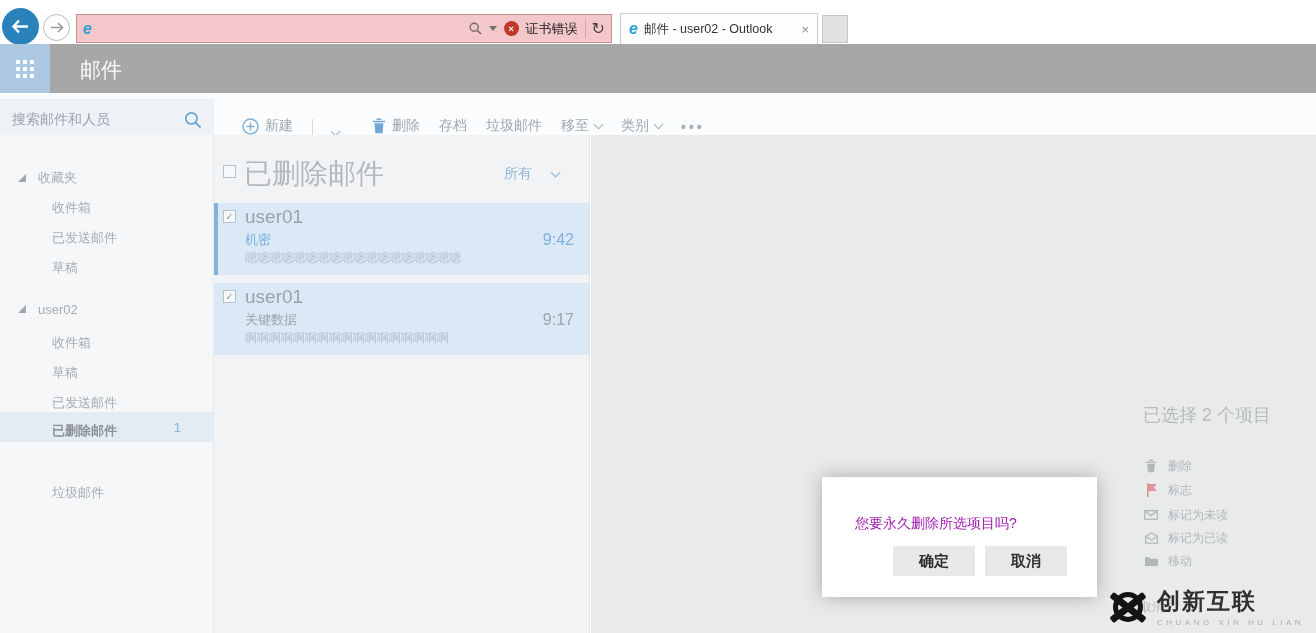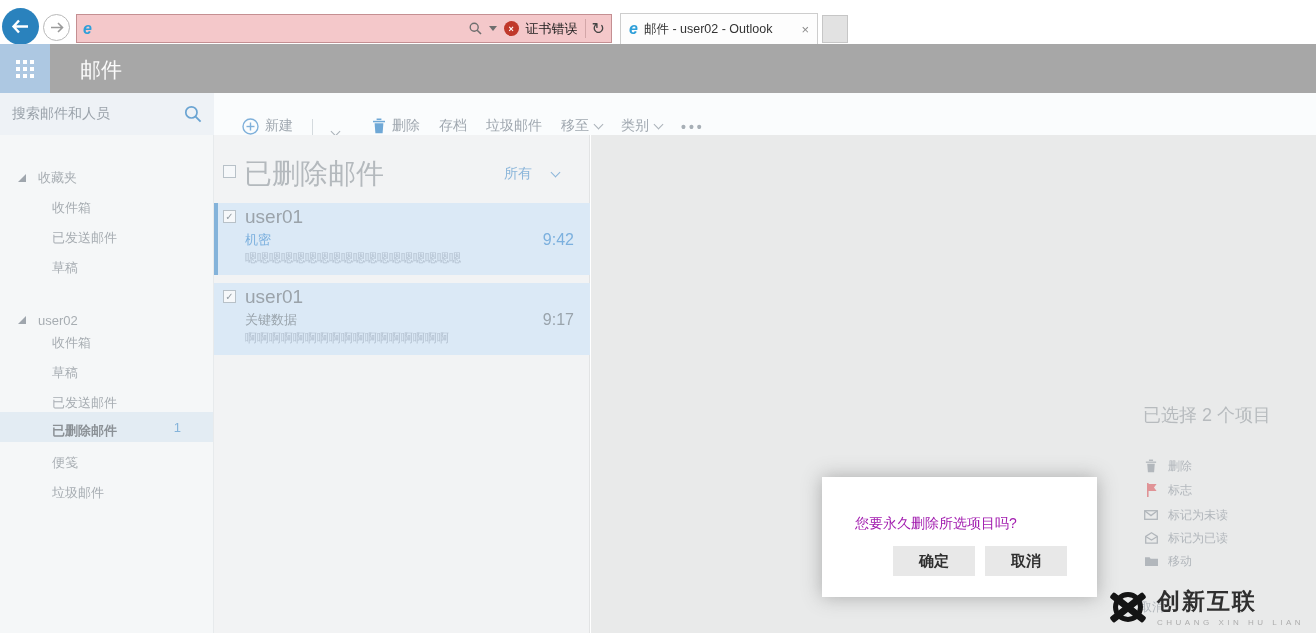--- a/index.html
+++ b/index.html
@@ -33,21 +33,21 @@
   
   #owaHeader { position:absolute; left:0; top:44px; width:1316px; height:49px; background:#a7a7a7; }
   #launcher { position:absolute; left:0; top:0; width:50px; height:49px; background:#adc8e2;
               display:flex; align-items:center; justify-content:center; }
   .gridicon { display:grid; grid-template-columns:repeat(3,4px); grid-auto-rows:4px; gap:3px; }
   .gridicon span { background:#fff; width:4px; height:4px; }
   #appTitle { position:absolute; left:80px; top:12px; color:#fbfbfb; font-size:21px; }
 
   
   #row2 { position:absolute; left:0; top:93px; width:1316px; height:42px; background:#fafcfd; }
-  #searchBox { position:absolute; left:0; top:0; width:214px; height:42px; background:#eef2f6;
+  #searchBox { position:absolute; left:0; top:6px; width:214px; height:42px; background:#eef2f6;
                display:flex; align-items:center; padding:8px 12px; }
   #searchPh { font-size:14px; color:#9ba3ab; flex:1; }
   #toolbar { position:absolute; left:214px; top:0; right:0; height:42px; display:flex; align-items:flex-end;
              padding-left:28px; gap:19px; color:#a0a8b0; font-size:14px; }
   .tbitem { display:flex; align-items:center; gap:6px; }
   .chev { width:7px; height:7px; border-right:1.6px solid #aab2b9; border-bottom:1.6px solid #aab2b9;
           transform:rotate(45deg); display:inline-block; margin-top:-4px; }
   .chev.blue { border-color:#8cb6da; }
   .vsep { width:1px; height:16px; background:#d4dade; }
   .dots { letter-spacing:3px; font-weight:bold; color:#a7afb6; }
@@ -210,39 +210,36 @@
   <div class="side-row" style="top:58px">
     <span class="child">收件箱</span>
   </div>
   <div class="side-row" style="top:88px">
     <span class="child">已发送邮件</span>
   </div>
   <div class="side-row" style="top:118px">
     <span class="child">草稿</span>
   </div>
 
-  <div class="side-row" style="top:174px">
+  <div class="side-row" style="top:163px">
     <span class="tri"></span>
     <span>user02</span>
   </div>
   <div class="side-row" style="top:193px">
     <span class="child">收件箱</span>
   </div>
   <div class="side-row" style="top:223px">
     <span class="child">草稿</span>
   </div>
   <div class="side-row" style="top:253px">
     <span class="child">已发送邮件</span>
   </div>
   <div class="side-row sel" style="top:277px">
     <span class="child">已删除邮件</span>
     <span class="side-count">1</span>
-  </div>
-  <div class="side-row" style="top:313px">
-    <span class="child">便笺</span>
   </div>
   <div class="side-row" style="top:343px">
     <span class="child">垃圾邮件</span>
   </div>
 </div>
 
 <div id="list">
   <div id="listHeader">
     <span class="cb" id="listCb"></span>
     <span id="listTitle">已删除邮件</span>

